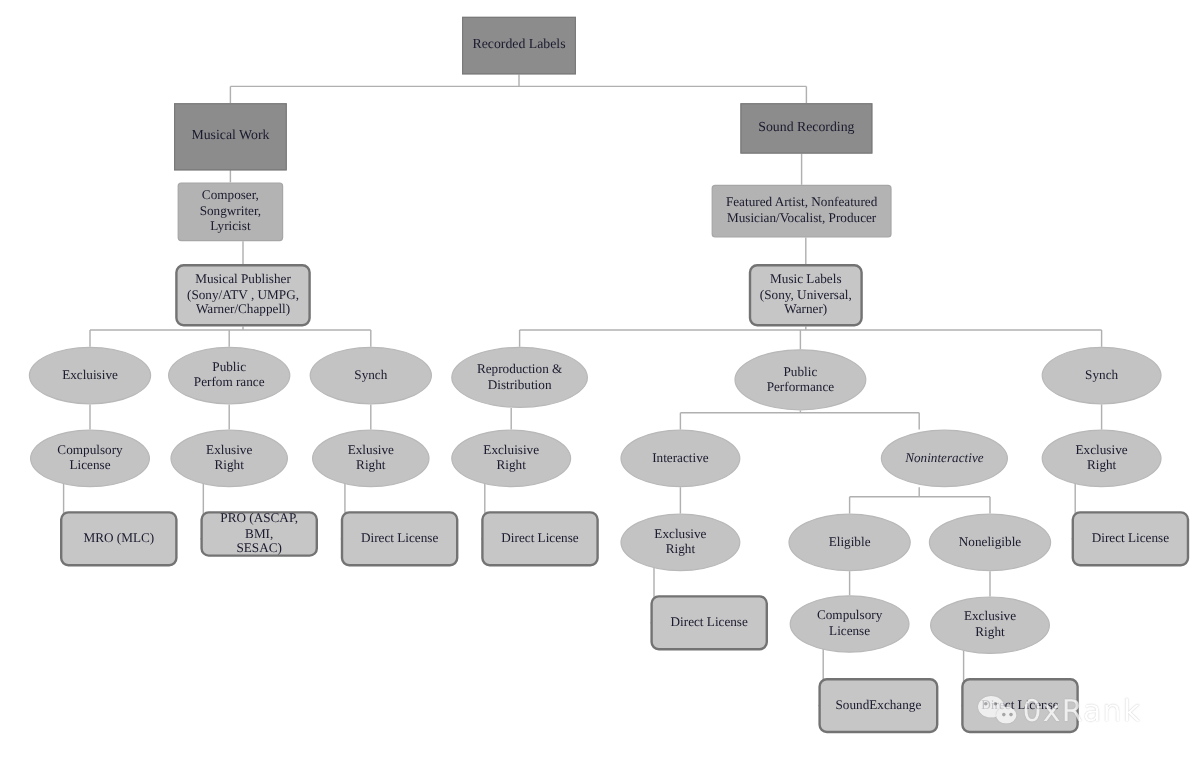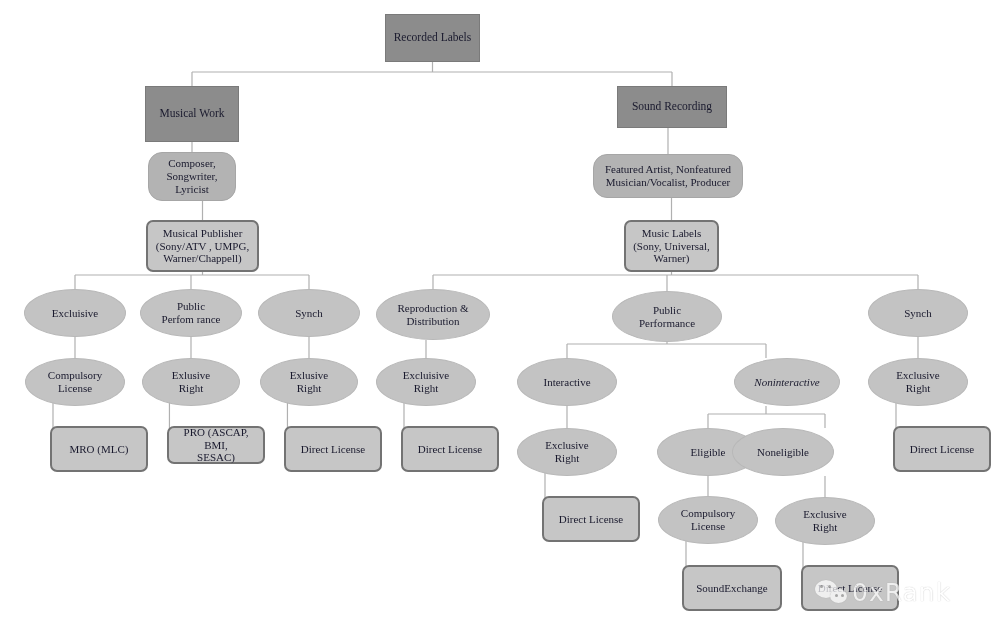--- a/index.html
+++ b/index.html
@@ -36,21 +36,21 @@
     z-index: 2;
   }
   .rect-dark {
     background: #8c8c8c;
     border: 1px solid #7a7a7a;
     font-size: 11.5px;
   }
   .rect-mid {
     background: #b3b3b3;
     border: 1px solid #a6a6a6;
-    border-radius: 14px;
+    border-radius: 3px;
     font-size: 11px;
   }
   .rect-light {
     background: #c6c6c6;
     border: 2px solid #737373;
     border-radius: 7px;
     font-size: 11px;
   }
   .ellipse {
     background: #c3c3c3;
@@ -185,21 +185,21 @@
       <div class="node ellipse" style="left: 868px; top: 358px; width: 100px; height: 48px;">Exclusive
 Right</div>
       <div class="node rect-light" style="left: 50px; top: 426px; width: 98px; height: 46px;">MRO (MLC)</div>
       <div class="node rect-light" style="left: 167px; top: 426px; width: 98px; height: 38px;">PRO (ASCAP, BMI,
 SESAC)</div>
       <div class="node rect-light" style="left: 284px; top: 426px; width: 98px; height: 46px;">Direct License</div>
       <div class="node rect-light" style="left: 401px; top: 426px; width: 98px; height: 46px;">Direct License</div>
       <div class="node ellipse" style="left: 517px; top: 428px; width: 100px; height: 48px;">Exclusive
 Right</div>
       <div class="node ellipse" style="left: 657px; top: 428px; width: 102px; height: 48px;">Eligible</div>
-      <div class="node ellipse" style="left: 732px; top: 428px; width: 102px; height: 48px;">Noneligible</div>
+      <div class="node ellipse" style="left: 774px; top: 428px; width: 102px; height: 48px;">Noneligible</div>
       <div class="node rect-light" style="left: 893px; top: 426px; width: 98px; height: 46px;">Direct License</div>
       <div class="node ellipse" style="left: 658px; top: 496px; width: 100px; height: 48px;">Compulsory
 License</div>
       <div class="node ellipse" style="left: 775px; top: 497px; width: 100px; height: 48px;">Exclusive
 Right</div>
       <div class="node rect-light" style="left: 542px; top: 496px; width: 98px; height: 46px;">Direct License</div>
       <div class="node rect-light" style="left: 682px; top: 565px; width: 100px; height: 46px;">SoundExchange</div>
       <div class="node rect-light" style="left: 801px; top: 565px; width: 98px; height: 46px;">Direct License</div>
     </div>
 

